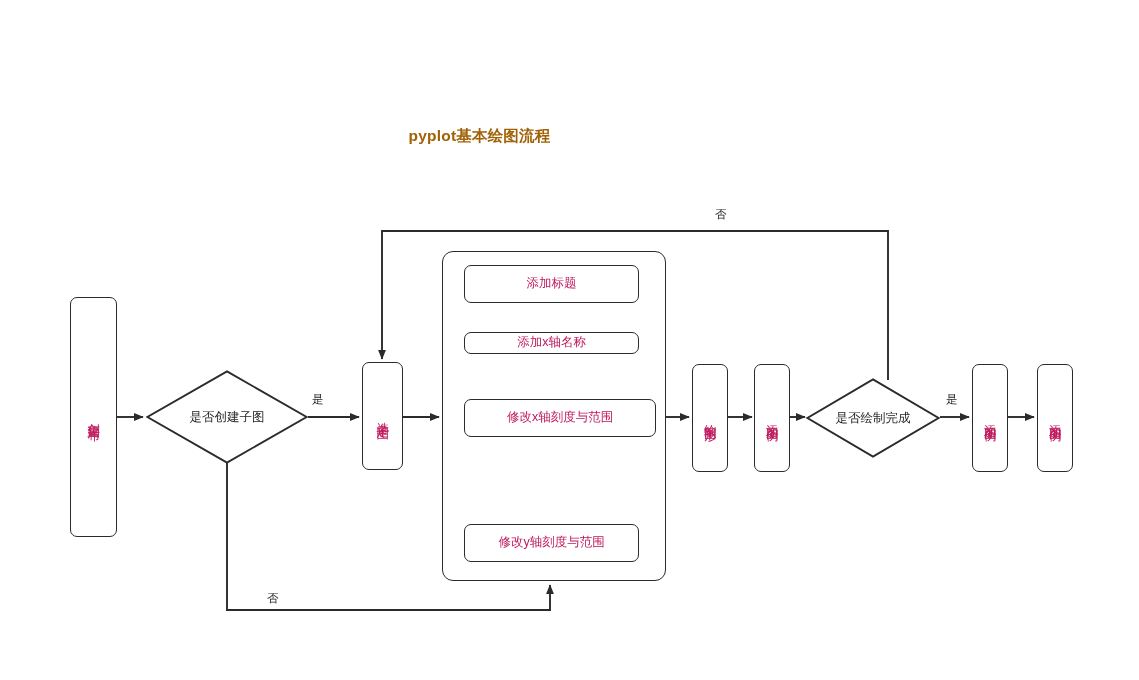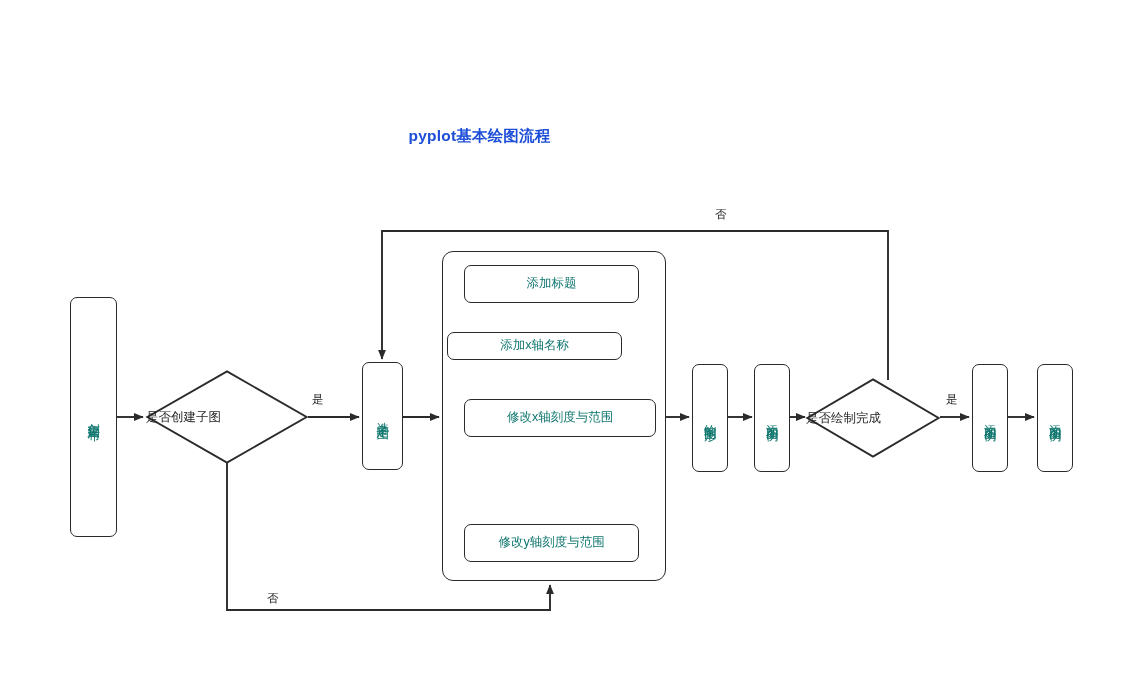--- a/index.html
+++ b/index.html
@@ -31,39 +31,40 @@
     box-sizing: border-box;
     border: 1.6px solid #2b2b2b;
     border-radius: 7px;
     background: #ffffff;
     display: flex;
     align-items: center;
     justify-content: center;
     text-align: center;
     font-size: 12.5px;
     line-height: 1.38;
-    color: #0f766e;
+    color: #be185d;
   }
   .vtext {
     writing-mode: vertical-rl;
     text-orientation: upright;
     letter-spacing: 2px;
     line-height: 1;
   }
   .container-node {
     position: absolute;
     box-sizing: border-box;
     border: 1.8px solid #2b2b2b;
     border-radius: 11px;
     background: #ffffff;
   }
   .diamond {
     position: absolute;
     display: flex;
     align-items: center;
+    justify-content: center;
   }
   .diamond svg {
     position: absolute;
     left: 0;
     top: 0;
     overflow: visible;
   }
   .diamond .dlabel {
     position: relative;
     font-size: 12.5px;
@@ -79,21 +80,21 @@
     white-space: nowrap;
   }
   #page-title {
     position: absolute;
     left: 0;
     top: 126px;
     width: 989px;
     text-align: center;
     font-size: 15.5px;
     font-weight: bold;
-    color: #1d4ed8;
+    color: #a16207;
     letter-spacing: 0.2px;
   }
   
   #page-title-inner {
     display: inline-block;
     transform: translateX(-15px);
   }
 </style>
 </head>
 <body>
@@ -148,21 +149,21 @@
   <div class="edge-label" style="left:265px; top:591px;">否</div>
 
   <div class="node" style="left:362px; top:362px; width:41px; height:108px;">
     <span class="vtext">选定子图</span>
   </div>
 
   <div class="container-node" style="left:442px; top:251px; width:224px; height:330px;">
     <div class="node" style="left:21px; top:13px; width:175px; height:38px;">
       <span>添加标题</span>
     </div>
-    <div class="node" style="left:4px; top:80px; width:175px; height:28px;">
+    <div class="node" style="left:21px; top:80px; width:175px; height:22px;">
       <span>添加x轴名称</span>
     </div>
     <div class="node" style="left:21px; top:147px; width:192px; height:38px;">
       <span>修改x轴刻度与范围</span>
     </div>
     <div class="node" style="left:21px; top:272px; width:175px; height:38px;">
       <span>修改y轴刻度与范围</span>
     </div>
   </div>
 

